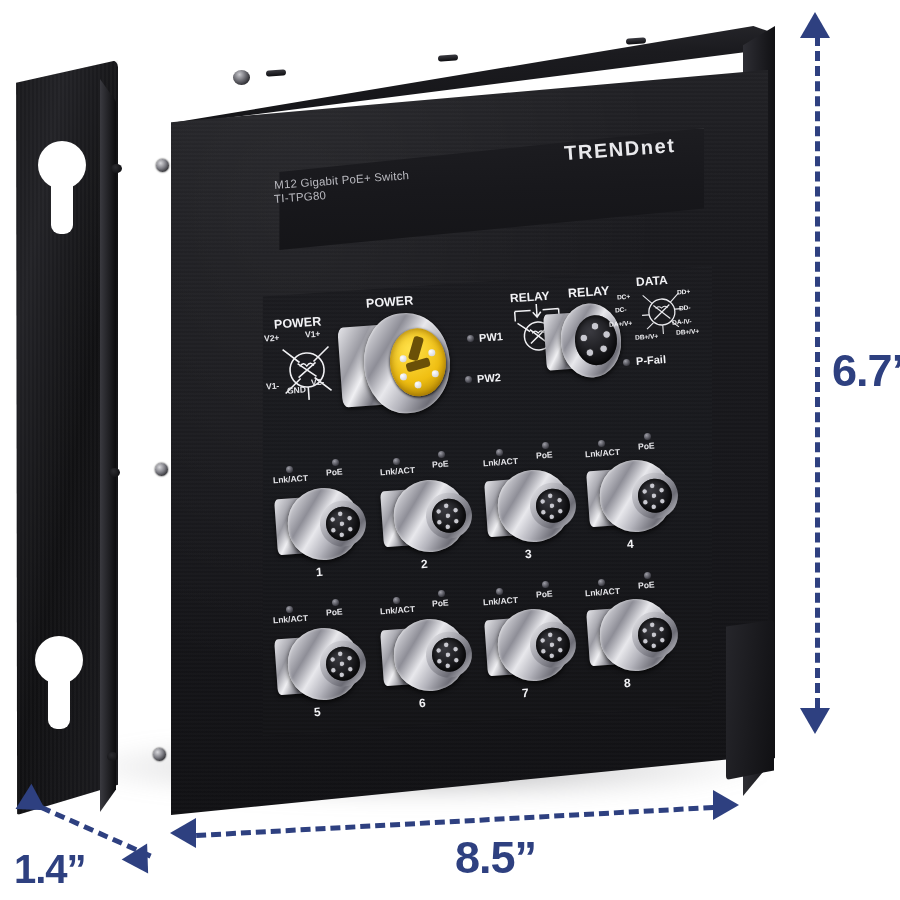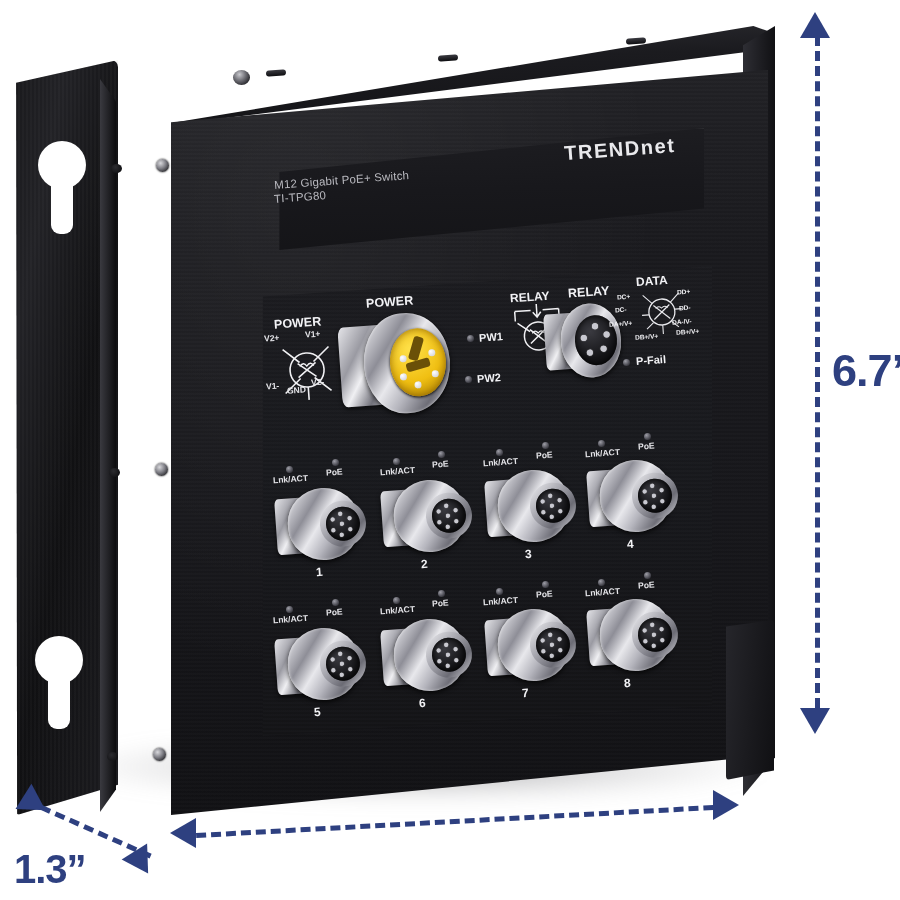--- a/index.html
+++ b/index.html
@@ -422,21 +422,22 @@
   <div class="dimgroup">
 
     <div class="arrow ar-up" style="left:800px;top:12px;"></div>
     <div class="dimline vline" style="left:815px;top:36px;height:672px;"></div>
     <div class="arrow ar-down" style="left:800px;top:708px;"></div>
     <div class="dimlabel dl-v" style="left:832px;top:345px;">6.7”</div>
 
     <div class="arrow ar-left" style="left:170px;top:818px;"></div>
     <div class="dimline hline" style="left:196px;top:833px;width:518px;transform:rotate(-3.1deg);transform-origin:0 0;"></div>
     <div class="arrow ar-right" style="left:713px;top:790px;"></div>
+    <div class="dimlabel dl-h" style="left:455px;top:832px;">8.5”</div>
 
     <div class="arrow ar-left" style="left:14px;top:788px;transform:rotate(-28deg);"></div>
     <div class="dimline diagline" style="left:42px;top:805px;width:120px;transform:rotate(24deg);"></div>
     <div class="arrow ar-right" style="left:128px;top:840px;transform:rotate(-62deg);"></div>
-    <div class="dimlabel dl-d" style="left:14px;top:847px;">1.3”</div>
+    <div class="dimlabel dl-d" style="left:14px;top:847px;">1.4”</div>
 
   </div>
 
 </div>
 
 </body></html>

